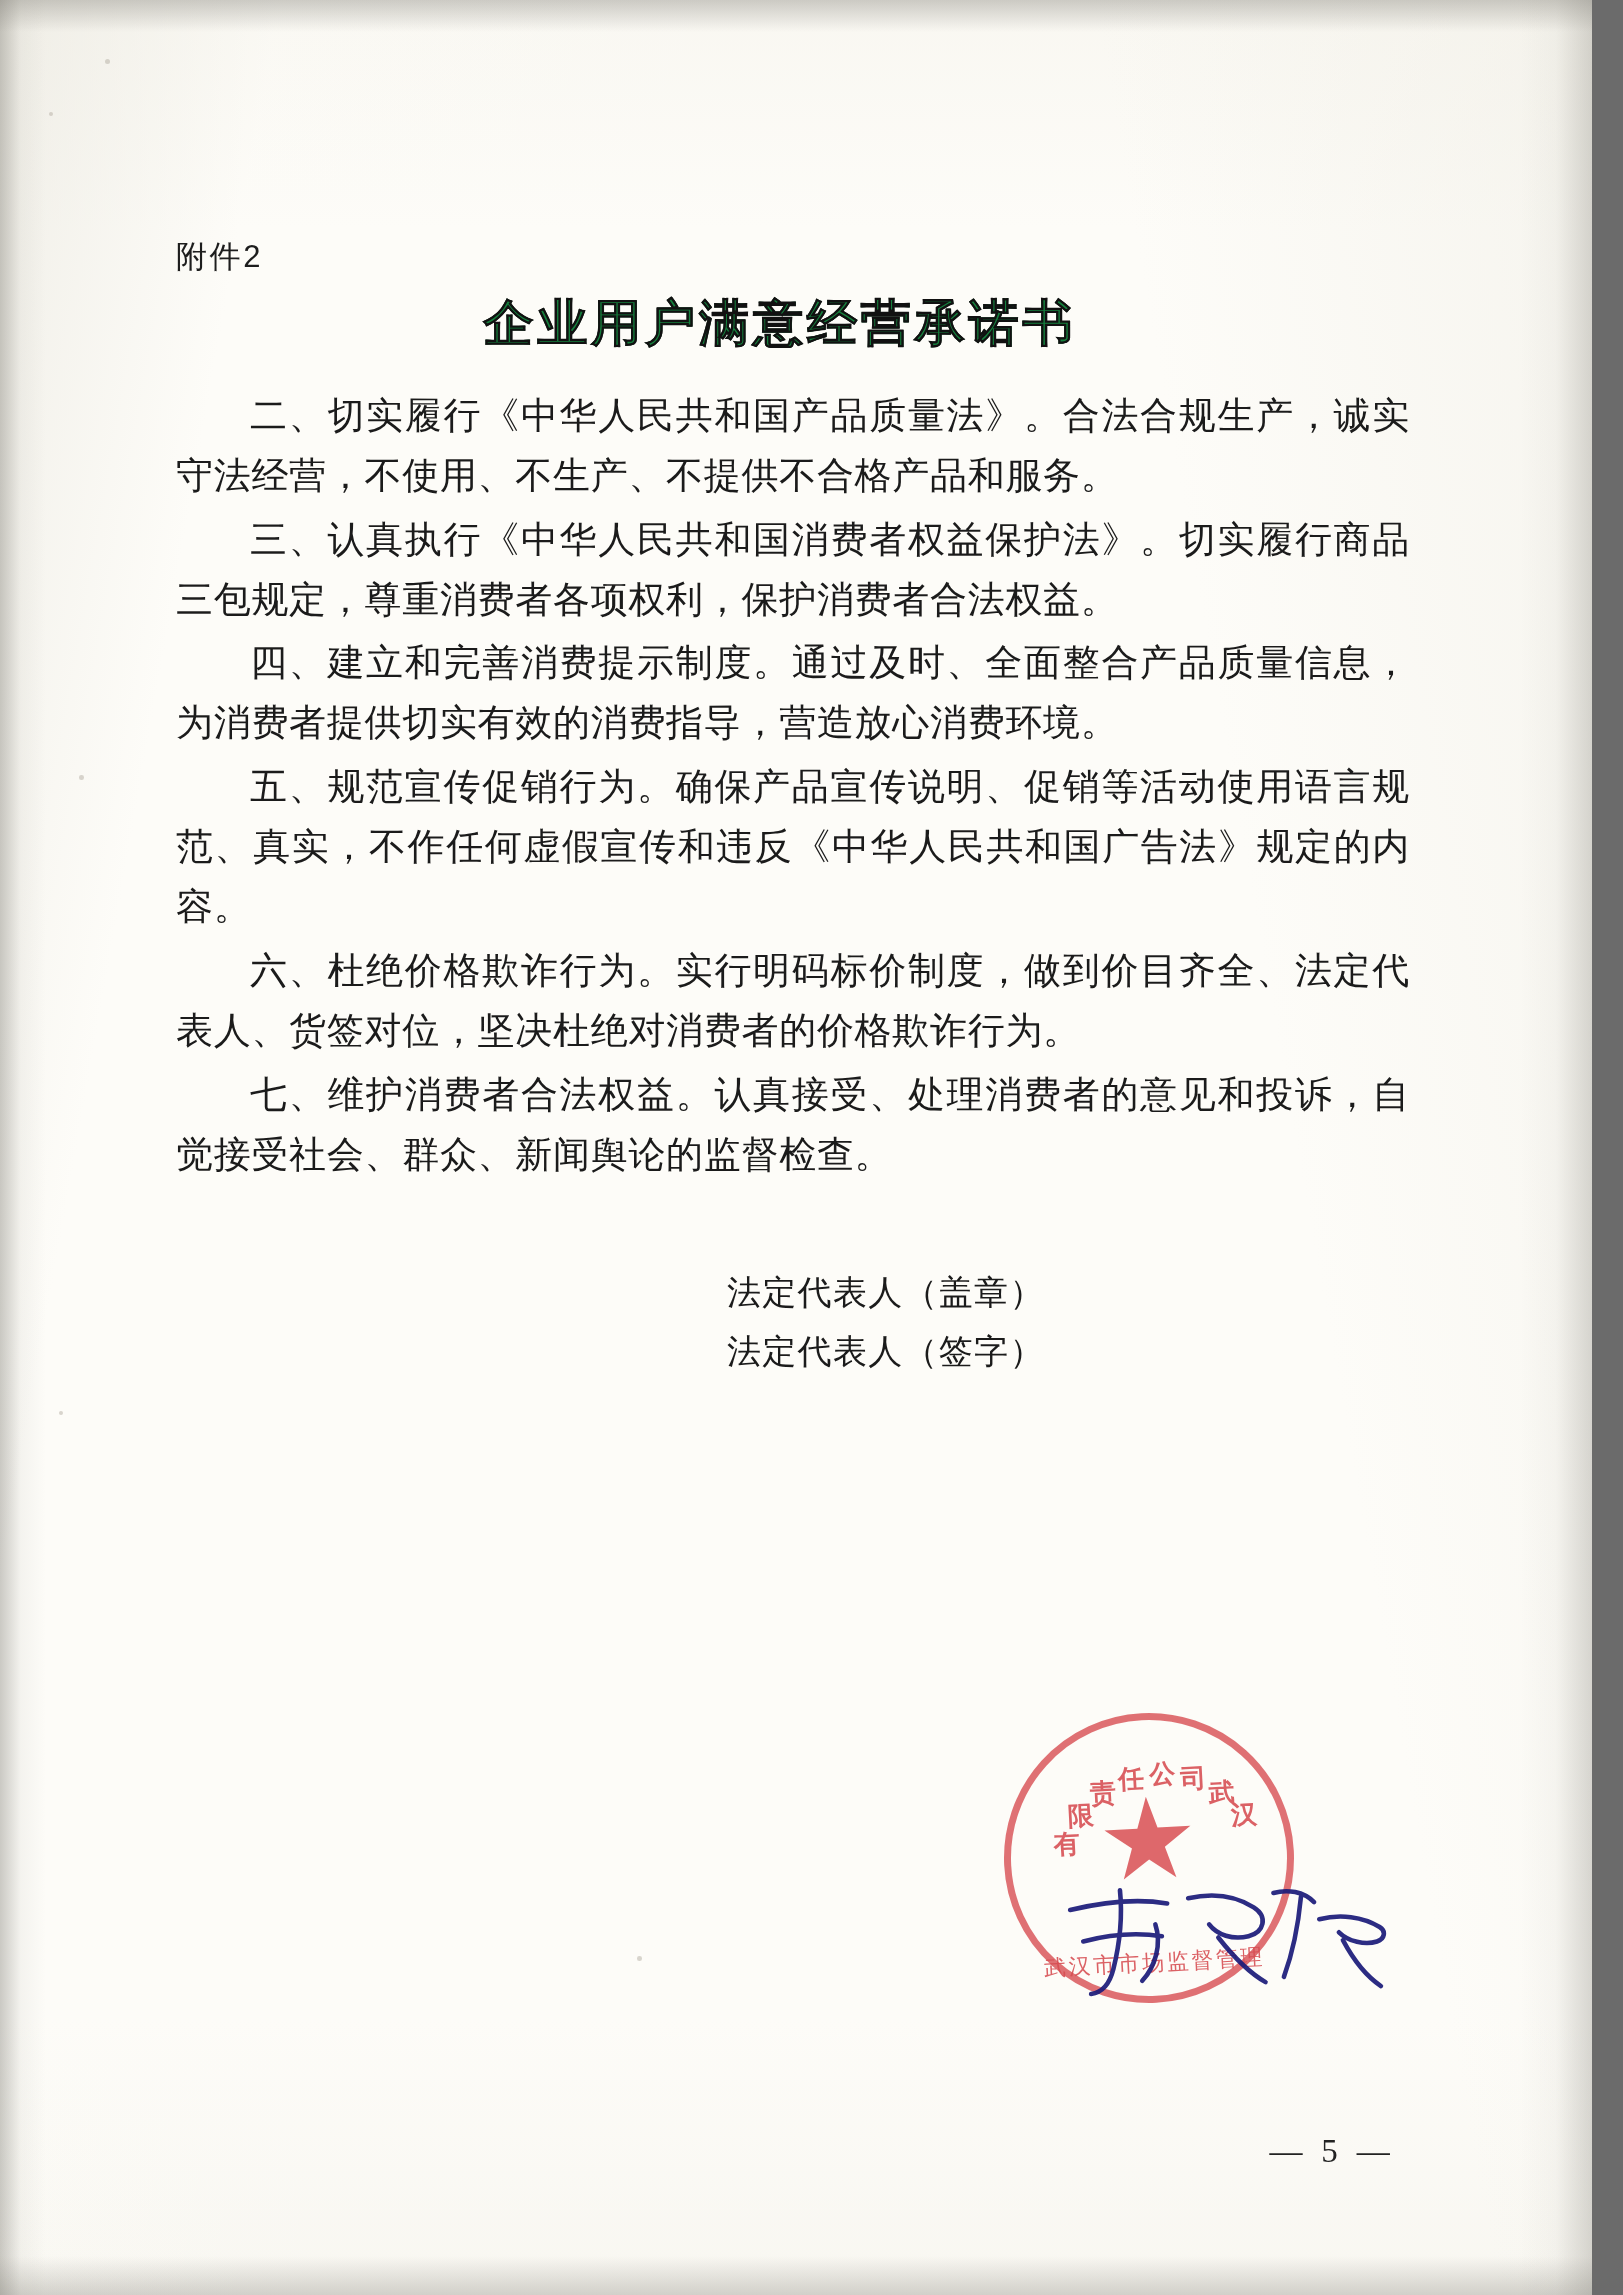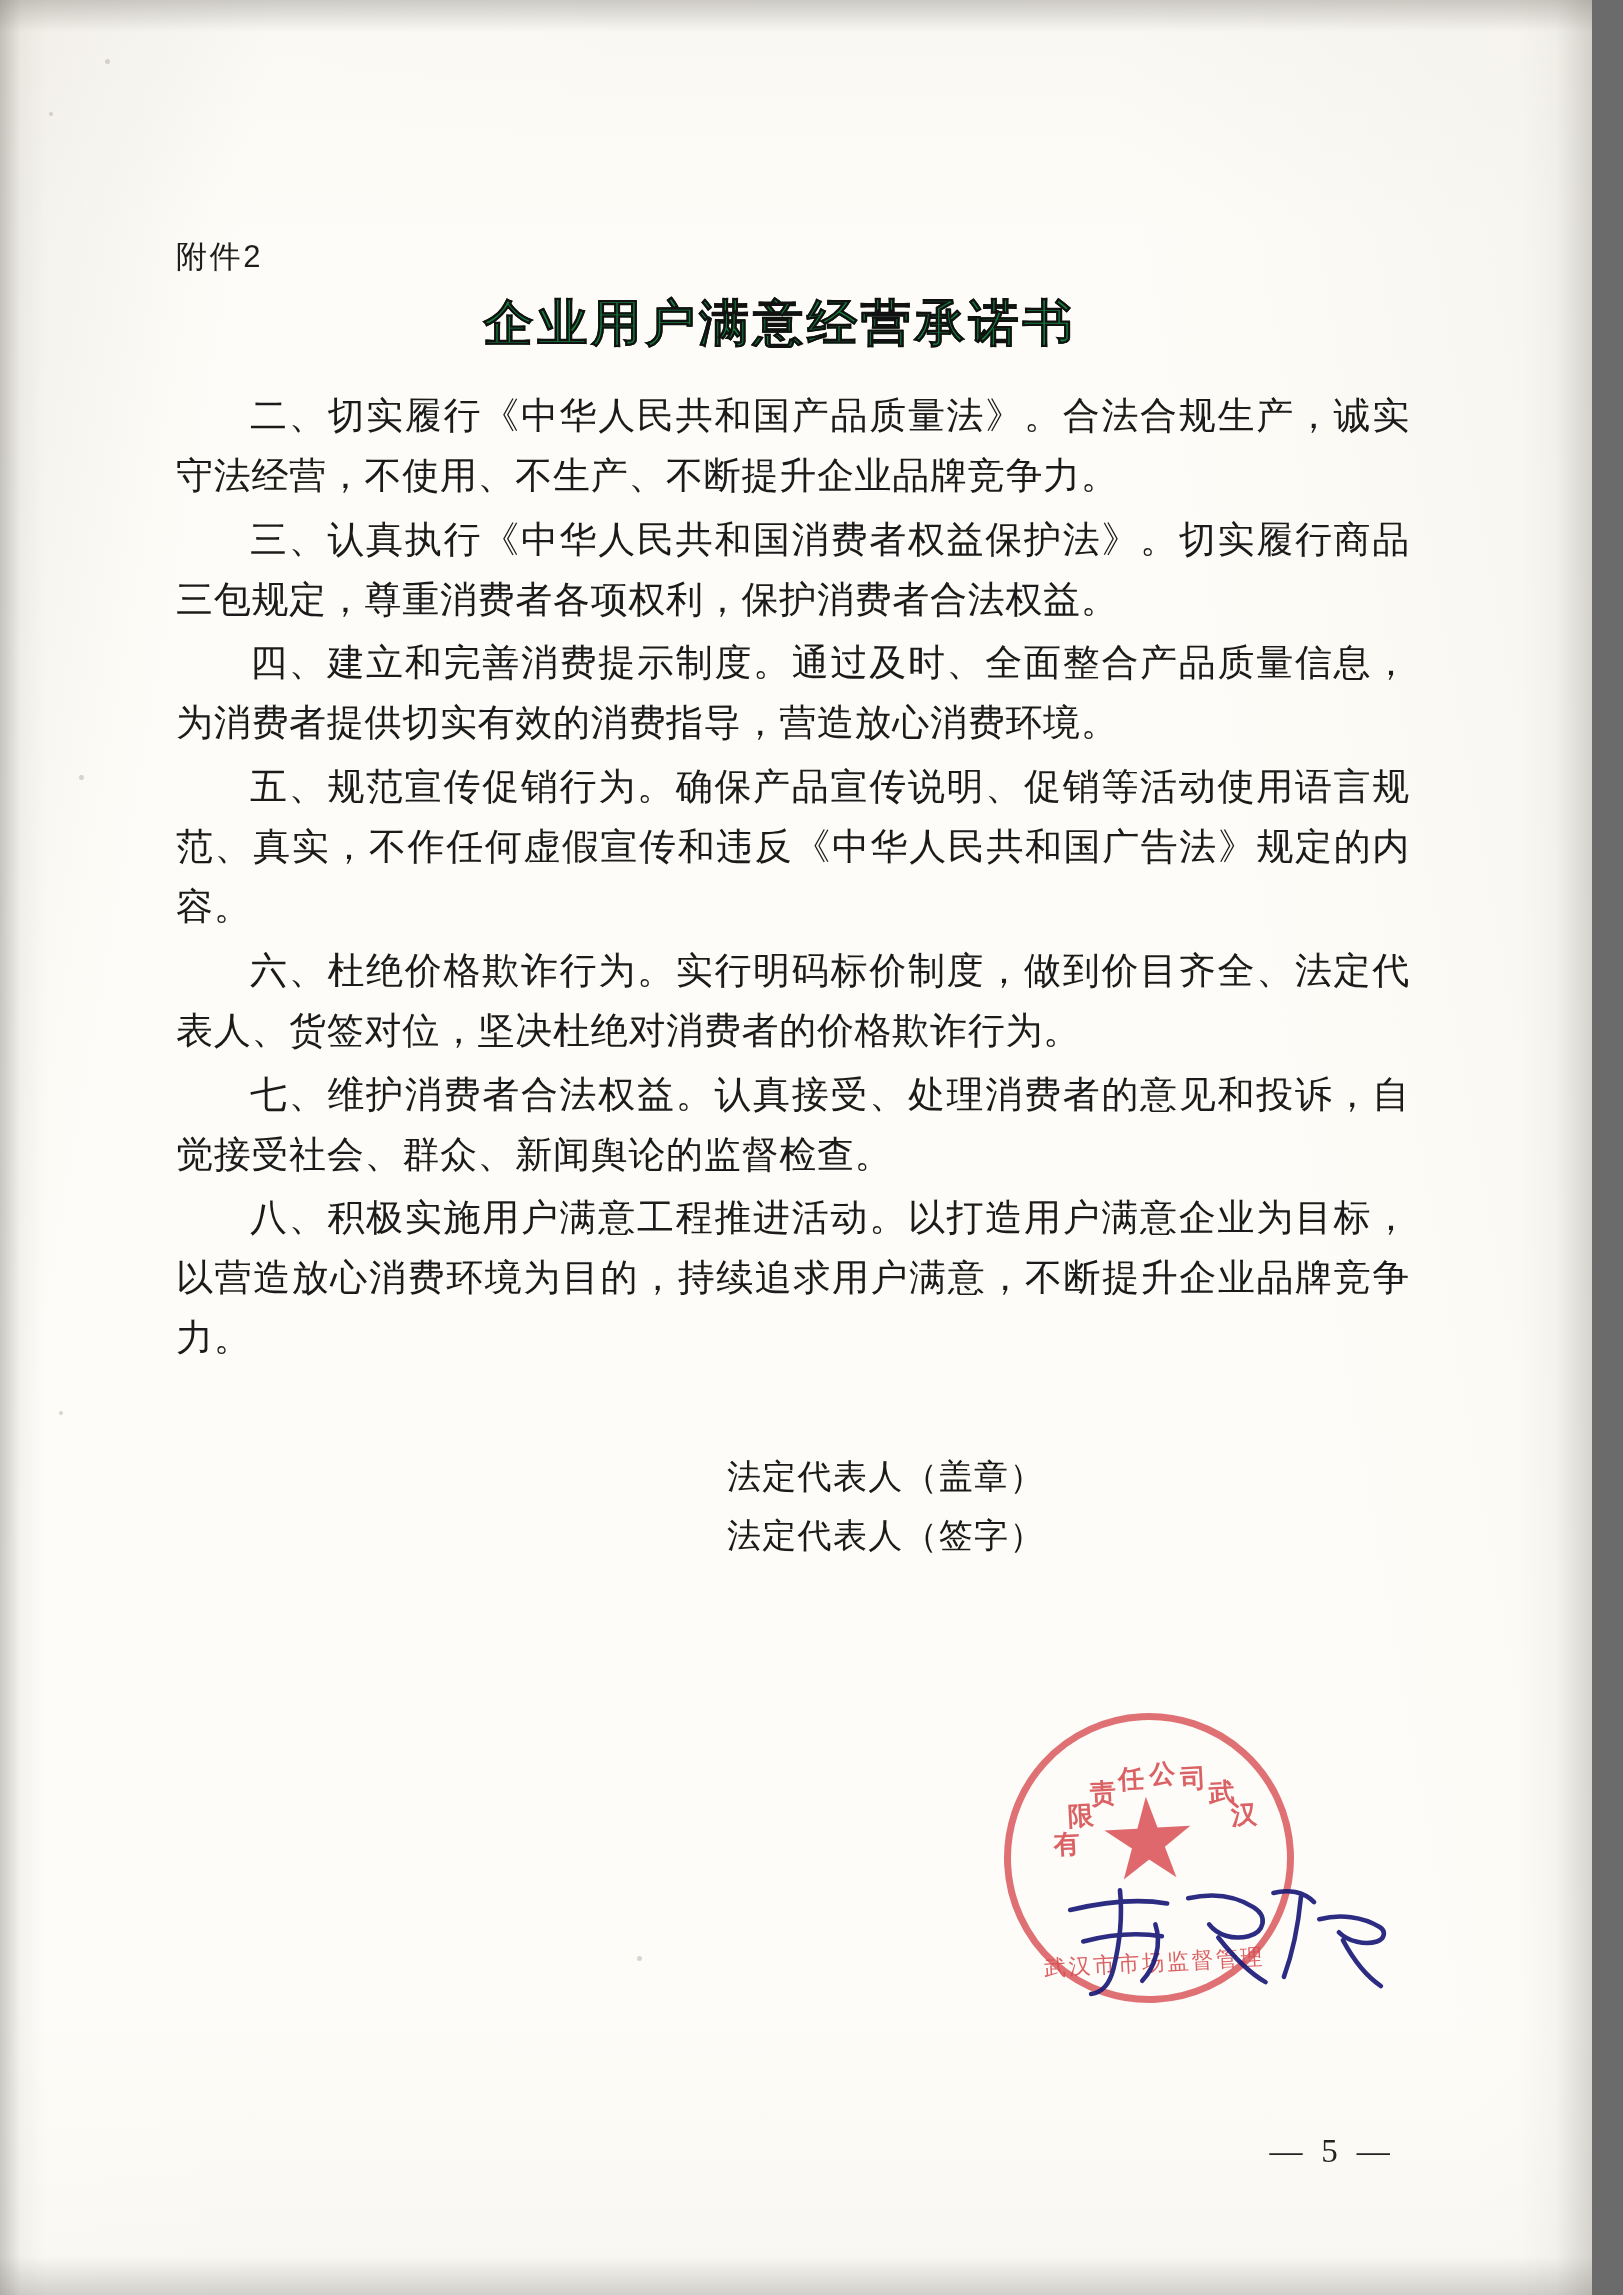--- a/index.html
+++ b/index.html
@@ -221,27 +221,26 @@
   <div class="speck" style="left:79px;top:775px;width:4.6px;height:4.6px;"></div>
   <div class="speck" style="left:59px;top:1411px;width:3.9px;height:3.9px;"></div>
   <div class="speck" style="left:637px;top:1956px;width:4.6px;height:4.6px;"></div>
 
   <div class="content">
 
     <div class="attachment-label">附件2</div>
 
     <h1 class="doc-title">企业用户满意经营承诺书</h1>
 
-    <p class="para">二、切实履行《中华人民共和国产品质量法》。合法合规生产，诚实守法经营，不使用、不生产、不断提升企业品牌竞争力。</p>
+    <p class="para">二、切实履行《中华人民共和国产品质量法》。合法合规生产，诚实守法经营，不使用、不生产、不提供不合格产品和服务。</p>
     <p class="para">三、认真执行《中华人民共和国消费者权益保护法》。切实履行商品三包规定，尊重消费者各项权利，保护消费者合法权益。</p>
     <p class="para">四、建立和完善消费提示制度。通过及时、全面整合产品质量信息，为消费者提供切实有效的消费指导，营造放心消费环境。</p>
     <p class="para">五、规范宣传促销行为。确保产品宣传说明、促销等活动使用语言规范、真实，不作任何虚假宣传和违反《中华人民共和国广告法》规定的内容。</p>
     <p class="para">六、杜绝价格欺诈行为。实行明码标价制度，做到价目齐全、法定代表人、货签对位，坚决杜绝对消费者的价格欺诈行为。</p>
     <p class="para">七、维护消费者合法权益。认真接受、处理消费者的意见和投诉，自觉接受社会、群众、新闻舆论的监督检查。</p>
-    <p class="para">八、积极实施用户满意工程推进活动。以打造用户满意企业为目标，以营造放心消费环境为目的，持续追求用户满意，不断提升企业品牌竞争力。</p>
 
     <div class="signature-block">
       <div class="sig-line">法定代表人（盖章）</div>
       <div class="sig-line">法定代表人（签字）</div>
     </div>
 
   </div>
 
   <div class="seal">
     <div class="seal-inner"></div>

